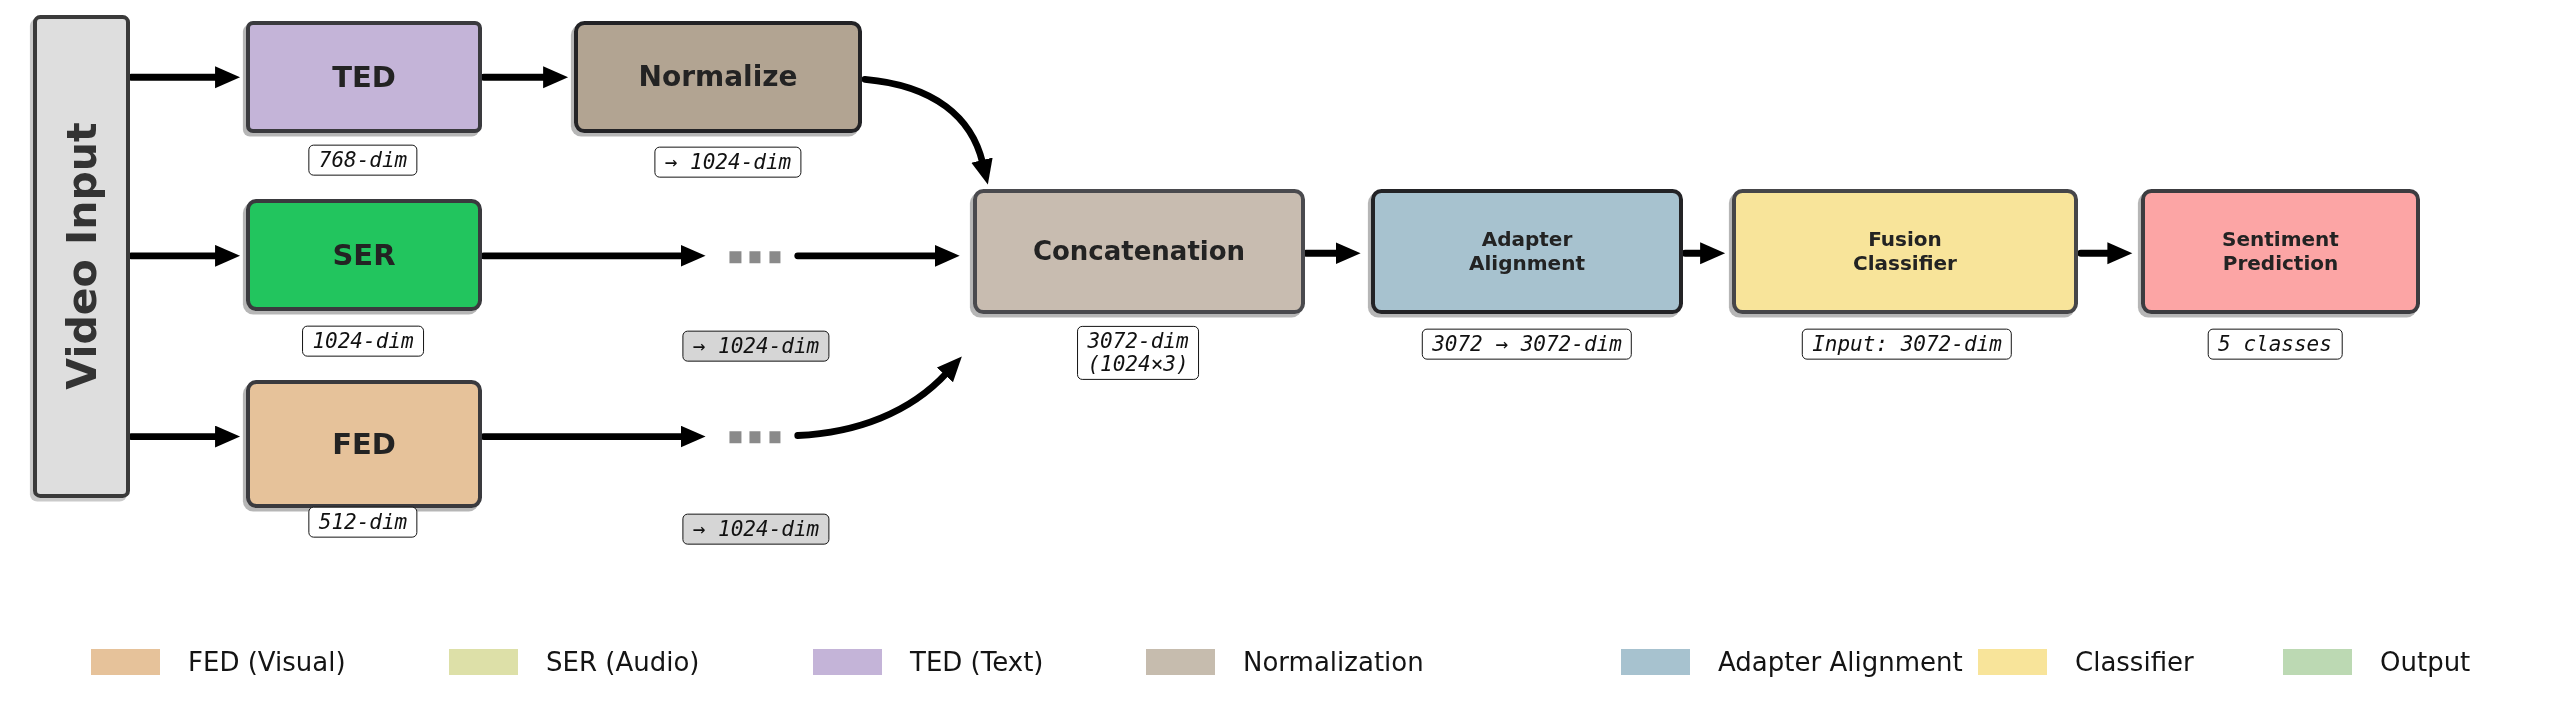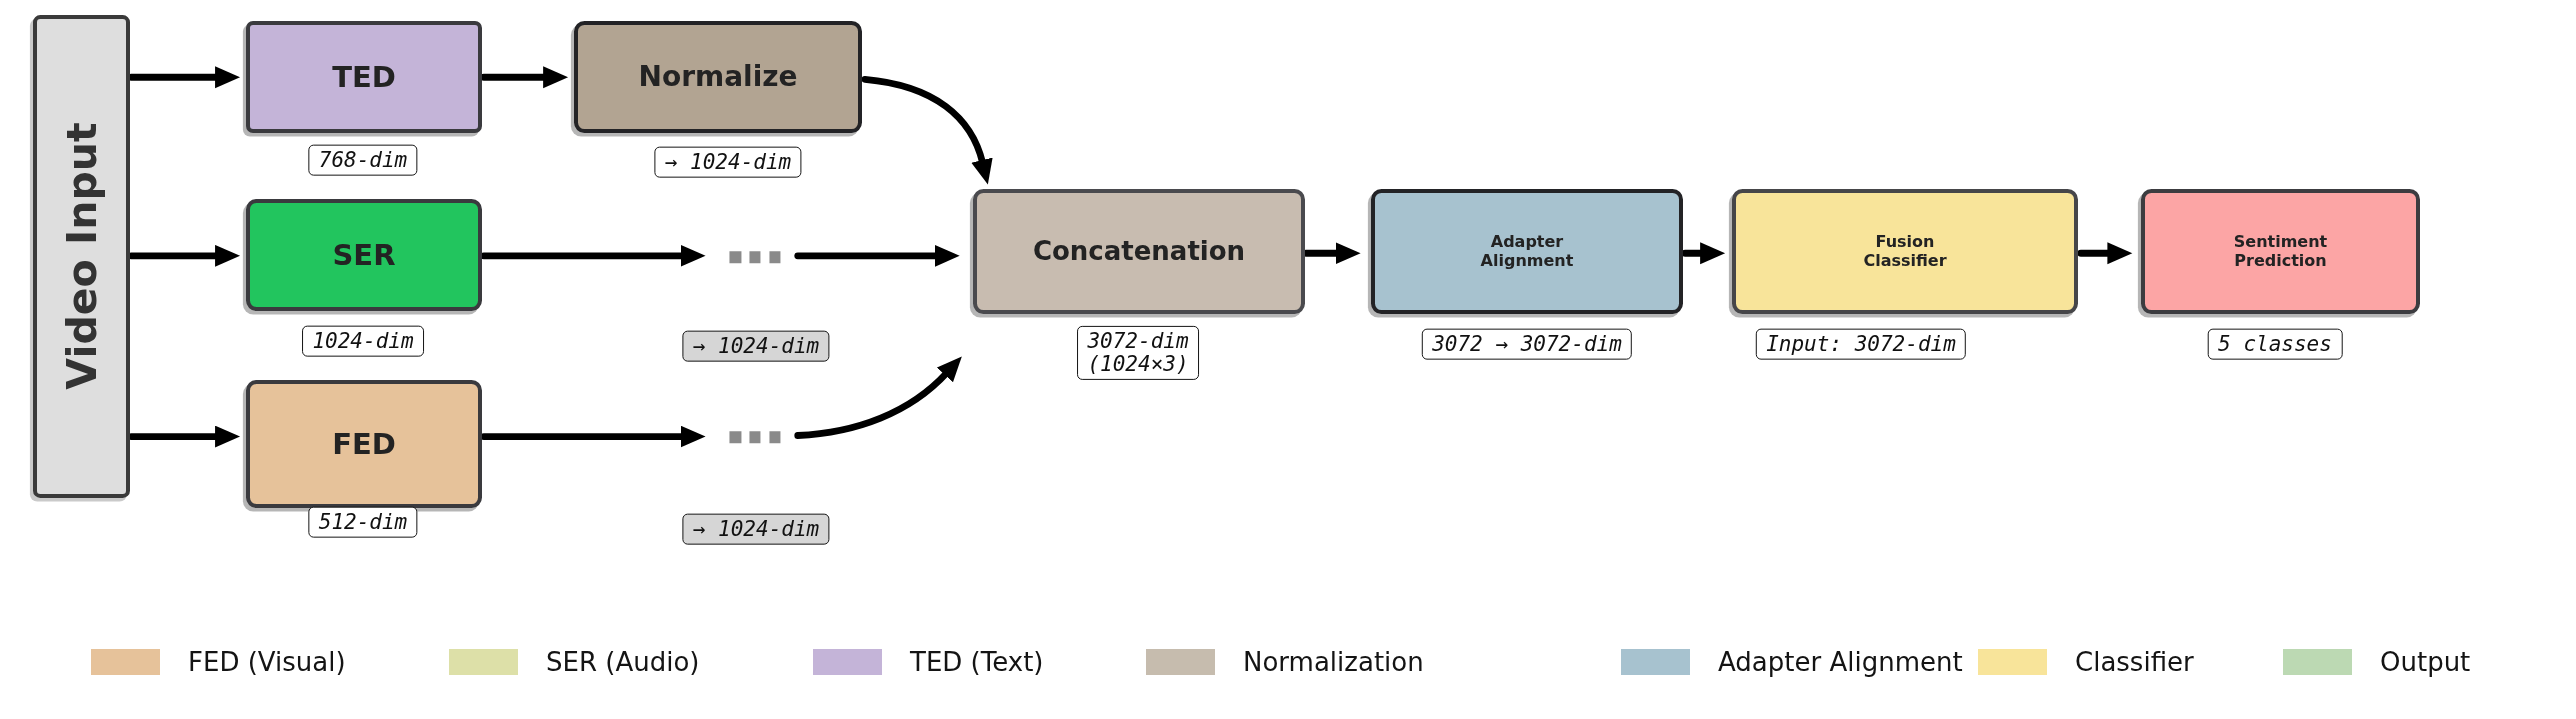--- a/index.html
+++ b/index.html
@@ -16,21 +16,21 @@
     position:absolute;box-sizing:border-box;
     border:4.7px solid #3a3a3e;border-radius:10.4px;
     display:flex;flex-direction:column;align-items:center;justify-content:center;
     text-align:center;font-weight:bold;color:#232323;
     box-shadow:-3.1px 3.6px 0 rgba(45,45,45,0.35);
   }
   .box .t{line-height:1.18;}
   .branch-font{font-size:29px;}
   .normalize-font{font-size:28px;}
   .concat-font{font-size:26px;}
-  .stage-font{font-size:16px;align-items:center;}
+  .stage-font{font-size:20px;align-items:center;}
   .video-box{
     position:absolute;box-sizing:border-box;
     left:33px;top:14.6px;width:97px;height:483px;
     background:#dedede;border:4.2px solid #3a3a3a;border-radius:7.3px;
     display:flex;align-items:center;justify-content:center;
     box-shadow:-3.1px 3.6px 0 rgba(45,45,45,0.25);
   }
   .video-box .vlabel{
     transform:rotate(-90deg);white-space:nowrap;
     font-size:41px;font-weight:bold;color:#333333;
@@ -122,21 +122,21 @@
   <div class="box stage-font" style="left: 1371px; top: 189px; width: 312px; height: 125px; border-color: rgb(35, 35, 38); background: rgb(167, 194, 207);">
     <span class="t">Adapter</span>
     <span class="t">Alignment</span>
   </div>
   <div class="dim" style="left:1527px;top:344px;">3072 → 3072-dim</div>
 
   <div class="box stage-font" style="left: 1732px; top: 189px; width: 346px; height: 125px; border-color: rgb(70, 70, 73); background: rgb(248, 228, 154);">
     <span class="t">Fusion</span>
     <span class="t">Classifier</span>
   </div>
-  <div class="dim" style="left:1861px;top:344px;">Input: 3072-dim</div>
+  <div class="dim" style="left:1907px;top:344px;">Input: 3072-dim</div>
 
   <div class="box stage-font" style="left: 2141px; top: 189px; width: 279px; height: 125px; border-color: rgb(60, 60, 64); background: #fca5a5;">
     <span class="t">Sentiment</span>
     <span class="t">Prediction</span>
   </div>
   <div class="dim" style="left:2275px;top:344px;">5 classes</div>
 
   <div class="legend-item" style="left:91px;">
     <span class="swatch" style="background: rgb(230, 194, 154);"></span>
     <span class="legend-label">FED (Visual)</span>

